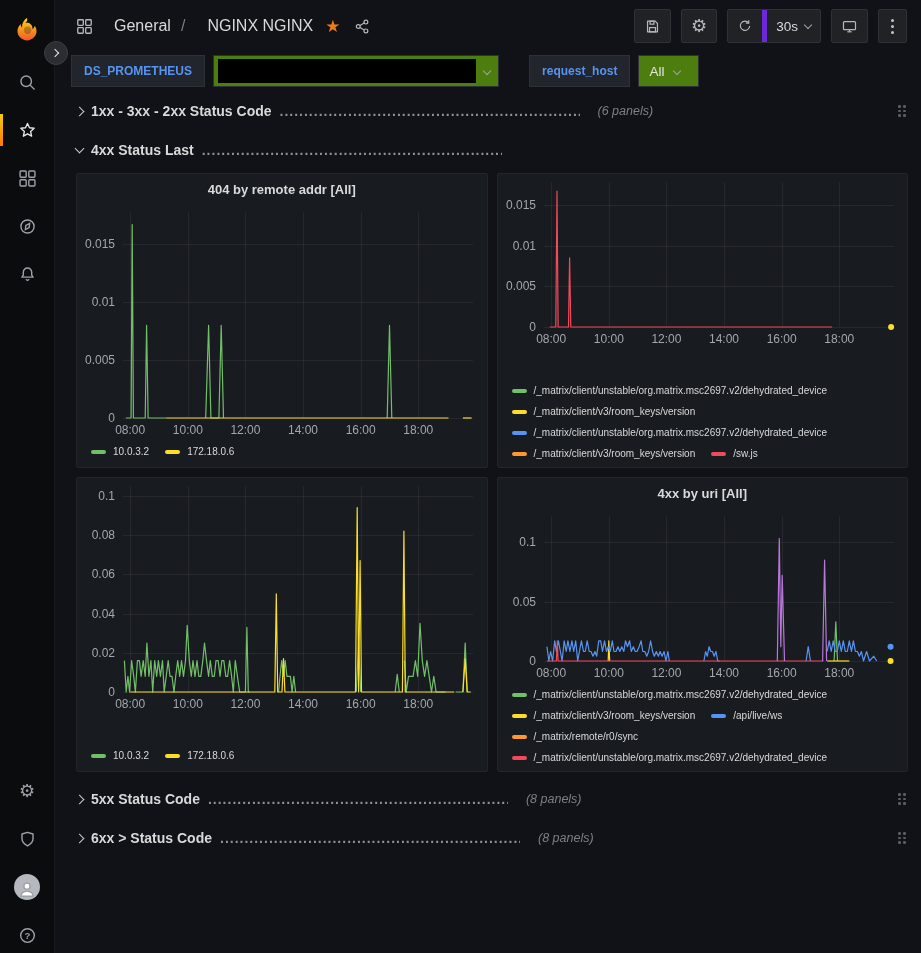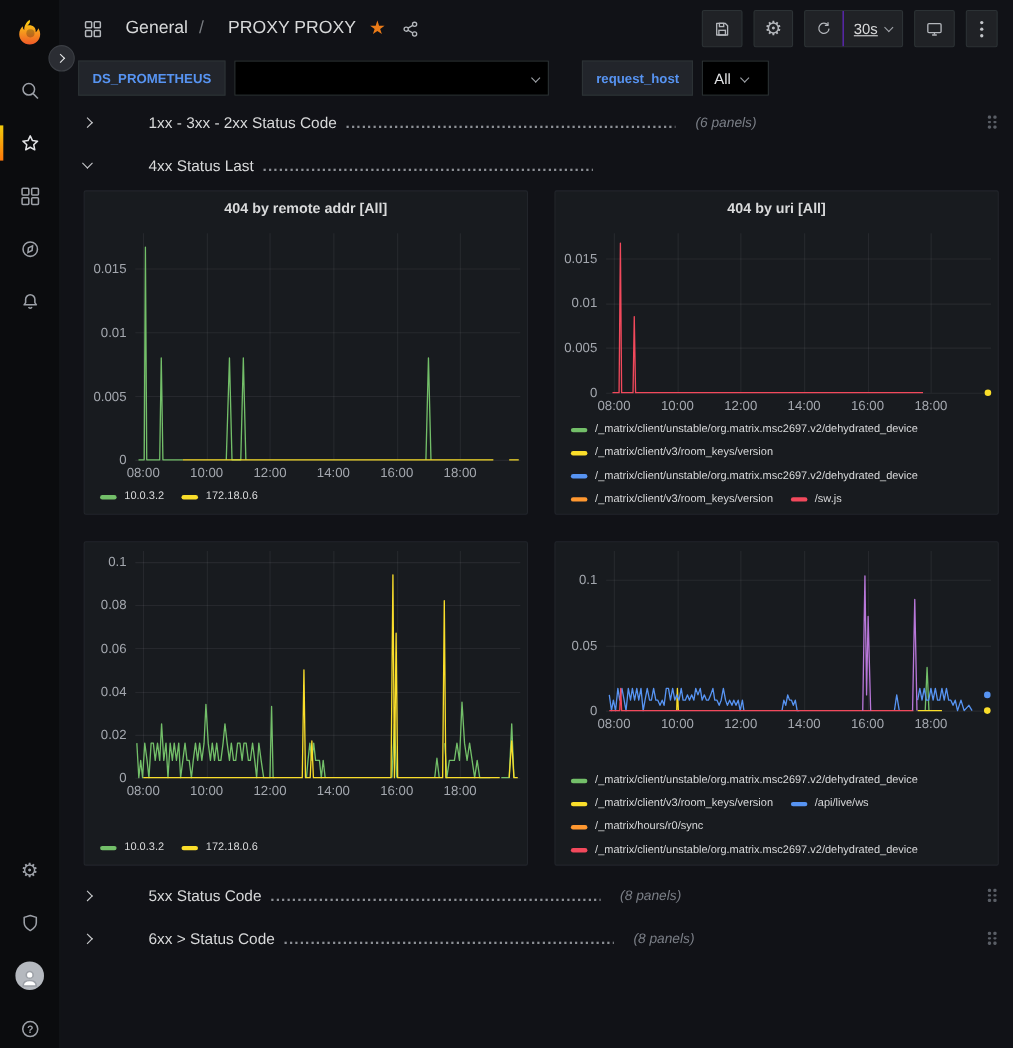--- a/index.html
+++ b/index.html
@@ -19,51 +19,51 @@
   .main{flex:1;display:flex;flex-direction:column;min-width:0;}
   .page-header{height:52px;display:flex;align-items:center;padding:0 14px 0 20px;flex:0 0 52px;}
   .crumbs{display:flex;align-items:center;gap:8px;font-size:16px;}
   .crumbs .sep{color:#787b80;margin:0 2px;}
   .crumb{cursor:pointer;margin-left:12px;}
   .fav-star{font-size:17px;margin-left:4px;cursor:pointer;}
   .hdr-actions{margin-left:auto;display:flex;align-items:center;gap:10px;}
   .btn,.btn-group{background:#202226;border:1px solid #2c3235;border-radius:2px;height:32px;display:flex;align-items:center;}
   .btn{padding:0 9px;cursor:pointer;}
   .btn-group .seg{display:flex;align-items:center;height:100%;padding:0 9px;cursor:pointer;}
-  .btn-group .seg + .seg{border-left:1px solid #6d28d9;text-decoration:underline;}
+  .btn-group .seg + .seg{border-left:5px solid #6d28d9;}
   .btn svg,.btn-group svg{stroke:#b4b7bc;fill:none;stroke-width:1.7;}
   .tp-text{font-size:13.5px;color:#d8d9da;margin:0 7px 0 7px;}
   .tz{font-size:12px;font-weight:bold;color:#ff780a;margin-right:7px;}
   .itv{font-size:13.5px;color:#d8d9da;margin-right:7px;}
   .gear-glyph{font-size:18px;color:#b4b7bc;line-height:1;}
   .kebab{display:flex;flex-direction:column;gap:3px;padding:0 3px;}
   .kebab i{width:3px;height:3px;border-radius:50%;background:#c3c5c9;}
   
   .submenu{height:38px;display:flex;align-items:center;gap:8px;padding:0 14px 0 16px;flex:0 0 38px;}
   .var-label{background:#22252b;border:1px solid #2c3235;height:32px;display:flex;align-items:center;padding:0 12px;font-size:12px;font-weight:bold;color:#5794f2;cursor:pointer;box-sizing:border-box;}
-  .var-value{background:#000000;border:1px solid #2c3235;height:32px;display:flex;align-items:center;box-sizing:border-box;cursor:pointer;}
+  .var-value{background:#4d7c0f;border:1px solid #2c3235;height:32px;display:flex;align-items:center;box-sizing:border-box;cursor:pointer;}
   .redacted{width:258px;height:24px;background:#000;margin:0 6px 0 4px;}
   .var-value .caret{margin:0 8px 0 2px;}
   .all-box{padding:0 10px;font-size:13.5px;color:#e3e4e6;gap:8px;}
   .spacer22{width:14px;}
   
   .dash{flex:1;padding:0 13px 0 21px;overflow:hidden;}
   .row-head{height:28px;display:flex;align-items:center;gap:8px;cursor:pointer;}
-  .row-head .title{font-size:14px;font-weight:normal;color:#d8d9da;white-space:nowrap;margin-left:44px;}
+  .row-head .title{font-size:14px;font-weight:bold;color:#d8d9da;white-space:nowrap;}
   .row-head .dots{font-size:14px;font-weight:bold;color:#8d9096;letter-spacing:1px;white-space:nowrap;overflow:hidden;max-width:300px;}
   .row-head .count{font-size:12.5px;font-style:italic;color:#7b7f87;margin-left:10px;white-space:nowrap;}
   .row-head .fill{flex:1;}
   .chev{display:inline-block;width:6px;height:6px;border-right:1.6px solid #c9cacd;border-bottom:1.6px solid #c9cacd;}
   .chev.right{transform:rotate(-45deg);}
   .chev.down{transform:rotate(45deg);margin-top:-3px;}
   .caret{display:inline-block;width:5px;height:5px;border-right:1.4px solid #9fa3a9;border-bottom:1.4px solid #9fa3a9;transform:rotate(45deg);margin-top:-3px;}
   .drag{display:grid;grid-template-columns:3px 3px;gap:2px;margin-right:2px;}
   .drag i{width:2.5px;height:2.5px;background:#5a5e66;border-radius:50%;}
   .mt6{margin-top:7px;} .mt10{margin-top:11px;} .mt12{margin-top:13px;}
-  .panels{display:grid;grid-template-columns:1fr 1fr;grid-auto-rows:295px;gap:24px;margin-top:9px;}
+  .panels{display:grid;grid-template-columns:1fr 1fr;grid-auto-rows:295px;gap:9px;margin-top:9px;}
   .panel{background:#181b1f;border:1px solid #22252b;border-radius:2px;display:flex;flex-direction:column;min-width:0;overflow:hidden;}
   .panel-title{height:30px;flex:0 0 30px;display:flex;align-items:center;justify-content:center;font-size:13px;font-weight:bold;color:#d9dadb;cursor:pointer;}
   .chart{flex:1;min-height:0;}
   .legend{flex:0 0 auto;max-height:80px;overflow:hidden;display:flex;flex-wrap:wrap;column-gap:16px;row-gap:2px;padding:2px 10px 6px 14px;}
   .legend-item{display:flex;align-items:center;font-size:10px;color:#d8d9da;white-space:nowrap;cursor:pointer;line-height:19px;}
   .legend-item .swatch{width:15px;height:4px;border-radius:2px;margin-right:7px;flex:0 0 15px;}
 </style>
 </head>
 <body>
 
@@ -145,21 +145,21 @@
   <header class="page-header">
     <div class="crumbs">
       <svg width="19" height="19" viewBox="0 0 24 24" style="stroke:#b4b7bc;fill:none;stroke-width:1.7">
         <rect x="3.5" y="3.5" width="7" height="7" rx="1"></rect>
           <rect x="13.5" y="3.5" width="7" height="7" rx="1"></rect>
         <rect x="3.5" y="13.5" width="7" height="7" rx="1"></rect>
           <rect x="13.5" y="13.5" width="7" height="7" rx="1"></rect>
       </svg>
       <span class="crumb">General</span>
       <span class="sep">/</span>
-      <span class="crumb">PROXY PROXY</span>
+      <span class="crumb">NGINX NGINX</span>
       <span class="fav-star" style="color:#eb7b18">★</span>
       <svg width="17" height="17" viewBox="0 0 24 24" style="stroke:#b4b7bc;fill:none;stroke-width:1.7;margin-left:6px;cursor:pointer">
         <circle cx="6" cy="12" r="2.7"></circle>
           <circle cx="16.8" cy="5.8" r="2.7"></circle>
           <circle cx="16.8" cy="18.2" r="2.7"></circle>
         <line x1="8.4" y1="10.6" x2="14.4" y2="7.2"></line>
           <line x1="8.4" y1="13.4" x2="14.4" y2="16.8"></line>
       </svg>
     </div>
     <div class="hdr-actions">
@@ -276,21 +276,20 @@
               <span class="swatch" style="background: rgb(115, 191, 105);"></span>
               <span>10.0.3.2</span>
             </span>
             <span class="legend-item">
               <span class="swatch" style="background: rgb(250, 222, 42);"></span>
               <span>172.18.0.6</span>
             </span>
           </div>
         </section>
         <section class="panel">
-          <header class="panel-title">404 by uri [All]</header>
           <div class="chart"><svg width="410" height="175">
               <line x1="53.5" y1="8" x2="53.5" y2="153" stroke="rgba(204,204,220,0.08)"></line>
               <text x="53.20164609053498" y="169" text-anchor="middle" fill="#a3a7ae" font-size="12">08:00</text>
               <line x1="111.5" y1="8" x2="111.5" y2="153" stroke="rgba(204,204,220,0.08)"></line>
               <text x="110.81481481481482" y="169" text-anchor="middle" fill="#a3a7ae" font-size="12">10:00</text>
               <line x1="168.5" y1="8" x2="168.5" y2="153" stroke="rgba(204,204,220,0.08)"></line>
               <text x="168.42798353909467" y="169" text-anchor="middle" fill="#a3a7ae" font-size="12">12:00</text>
               <line x1="226.5" y1="8" x2="226.5" y2="153" stroke="rgba(204,204,220,0.08)"></line>
               <text x="226.04115226337453" y="169" text-anchor="middle" fill="#a3a7ae" font-size="12">14:00</text>
               <line x1="284.5" y1="8" x2="284.5" y2="153" stroke="rgba(204,204,220,0.08)"></line>
@@ -371,20 +370,21 @@
               <span class="swatch" style="background: rgb(115, 191, 105);"></span>
               <span>10.0.3.2</span>
             </span>
             <span class="legend-item">
               <span class="swatch" style="background: rgb(250, 222, 42);"></span>
               <span>172.18.0.6</span>
             </span>
           </div>
         </section>
         <section class="panel">
+          <header class="panel-title">4xx by uri [All]</header>
           <div class="chart"><svg width="410" height="175">
               <line x1="53.5" y1="8" x2="53.5" y2="153" stroke="rgba(204,204,220,0.08)"></line>
               <text x="53.20164609053498" y="169" text-anchor="middle" fill="#a3a7ae" font-size="12">08:00</text>
               <line x1="111.5" y1="8" x2="111.5" y2="153" stroke="rgba(204,204,220,0.08)"></line>
               <text x="110.81481481481482" y="169" text-anchor="middle" fill="#a3a7ae" font-size="12">10:00</text>
               <line x1="168.5" y1="8" x2="168.5" y2="153" stroke="rgba(204,204,220,0.08)"></line>
               <text x="168.42798353909467" y="169" text-anchor="middle" fill="#a3a7ae" font-size="12">12:00</text>
               <line x1="226.5" y1="8" x2="226.5" y2="153" stroke="rgba(204,204,220,0.08)"></line>
               <text x="226.04115226337453" y="169" text-anchor="middle" fill="#a3a7ae" font-size="12">14:00</text>
               <line x1="284.5" y1="8" x2="284.5" y2="153" stroke="rgba(204,204,220,0.08)"></line>
@@ -418,21 +418,21 @@
             <span class="legend-item">
               <span class="swatch" style="background: rgb(250, 222, 42);"></span>
               <span>/_matrix/client/v3/room_keys/version</span>
             </span>
             <span class="legend-item">
               <span class="swatch" style="background: rgb(87, 148, 242);"></span>
               <span>/api/live/ws</span>
             </span>
             <span class="legend-item">
               <span class="swatch" style="background: rgb(255, 152, 48);"></span>
-              <span>/_matrix/hours/r0/sync</span>
+              <span>/_matrix/remote/r0/sync</span>
             </span>
             <span class="legend-item">
               <span class="swatch" style="background: rgb(242, 73, 92);"></span>
               <span>/_matrix/client/unstable/org.matrix.msc2697.v2/dehydrated_device</span>
             </span>
           </div>
         </section>
       </div>
 
     <div class="row-head mt12">

